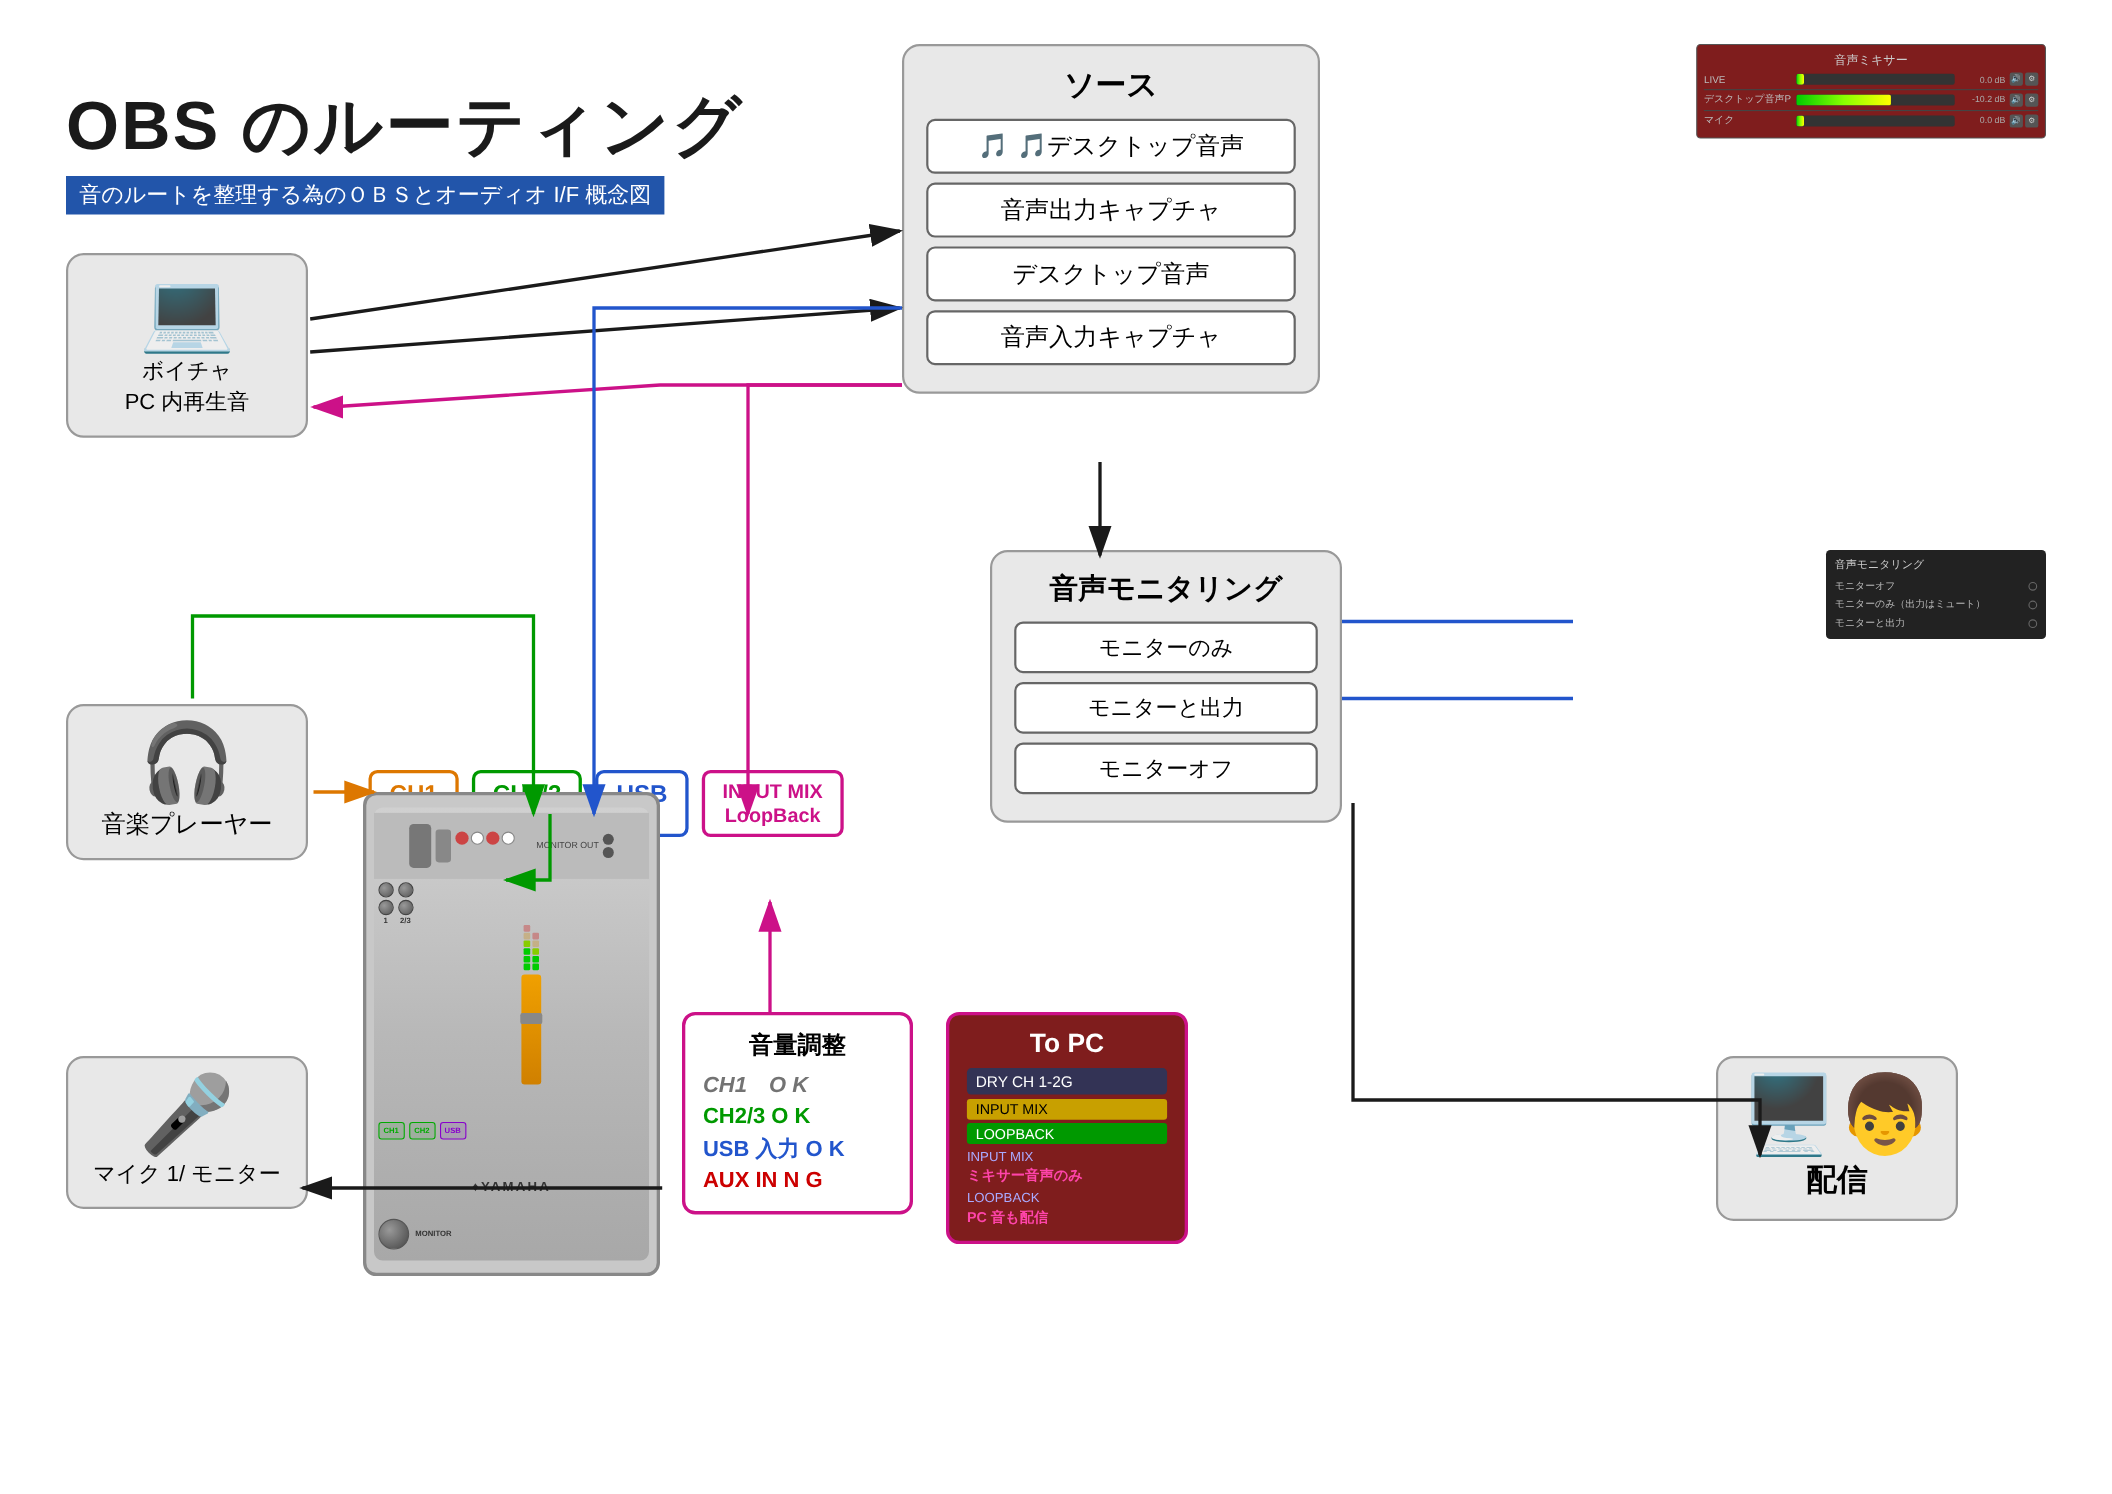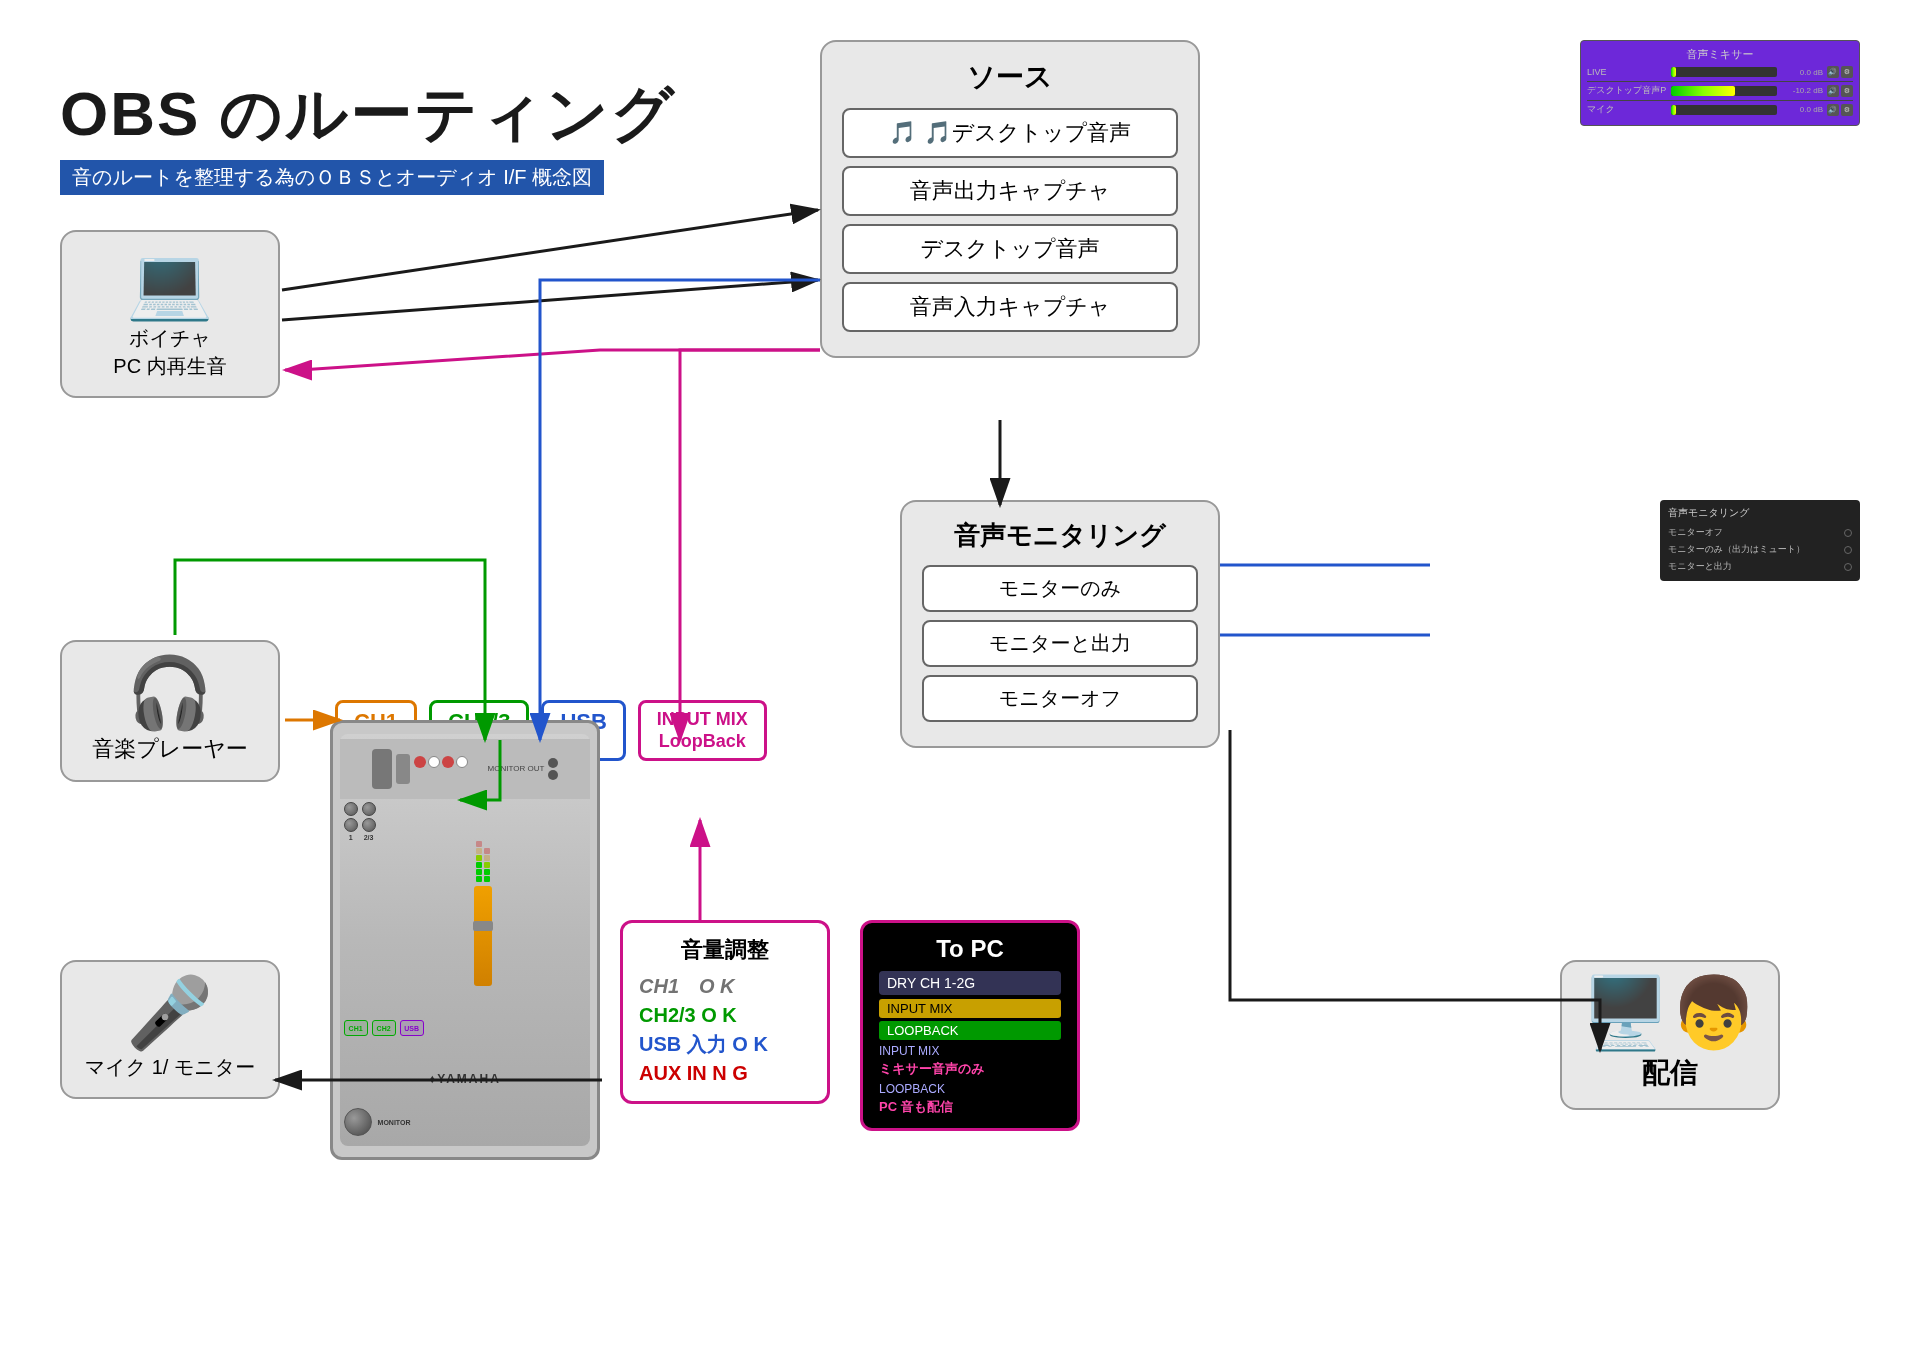--- a/index.html
+++ b/index.html
@@ -63,22 +63,22 @@
       align-items: center;
       justify-content: center;
       gap: 8px;
     }
 
     
     .obs-mixer {
       position: absolute;
       top: 40px;
       right: 60px;
-      width: 280px;
-      background: #6d28d9;
+      width: 318px;
+      background: #7f1d1d;
       border: 1px solid #555;
       border-radius: 4px;
       padding: 6px;
     }
     .obs-mixer-title {
       color: #cccccc;
       font-size: 11px;
       text-align: center;
       margin-bottom: 4px;
     }
@@ -353,21 +353,21 @@
     .vol-ok2 { color: #009900; }
     .vol-ok3 { color: #2255cc; }
     .vol-ng { color: #cc0000; }
 
     
     .topc-box {
       position: absolute;
       top: 920px;
       left: 860px;
       width: 220px;
-      background: #000000;
+      background: #7f1d1d;
       border: 3px solid #cc1188;
       border-radius: 12px;
       padding: 12px 16px;
     }
     .topc-title {
       text-align: center;
       font-size: 24px;
       font-weight: bold;
       color: #ffffff;
       margin-bottom: 8px;

